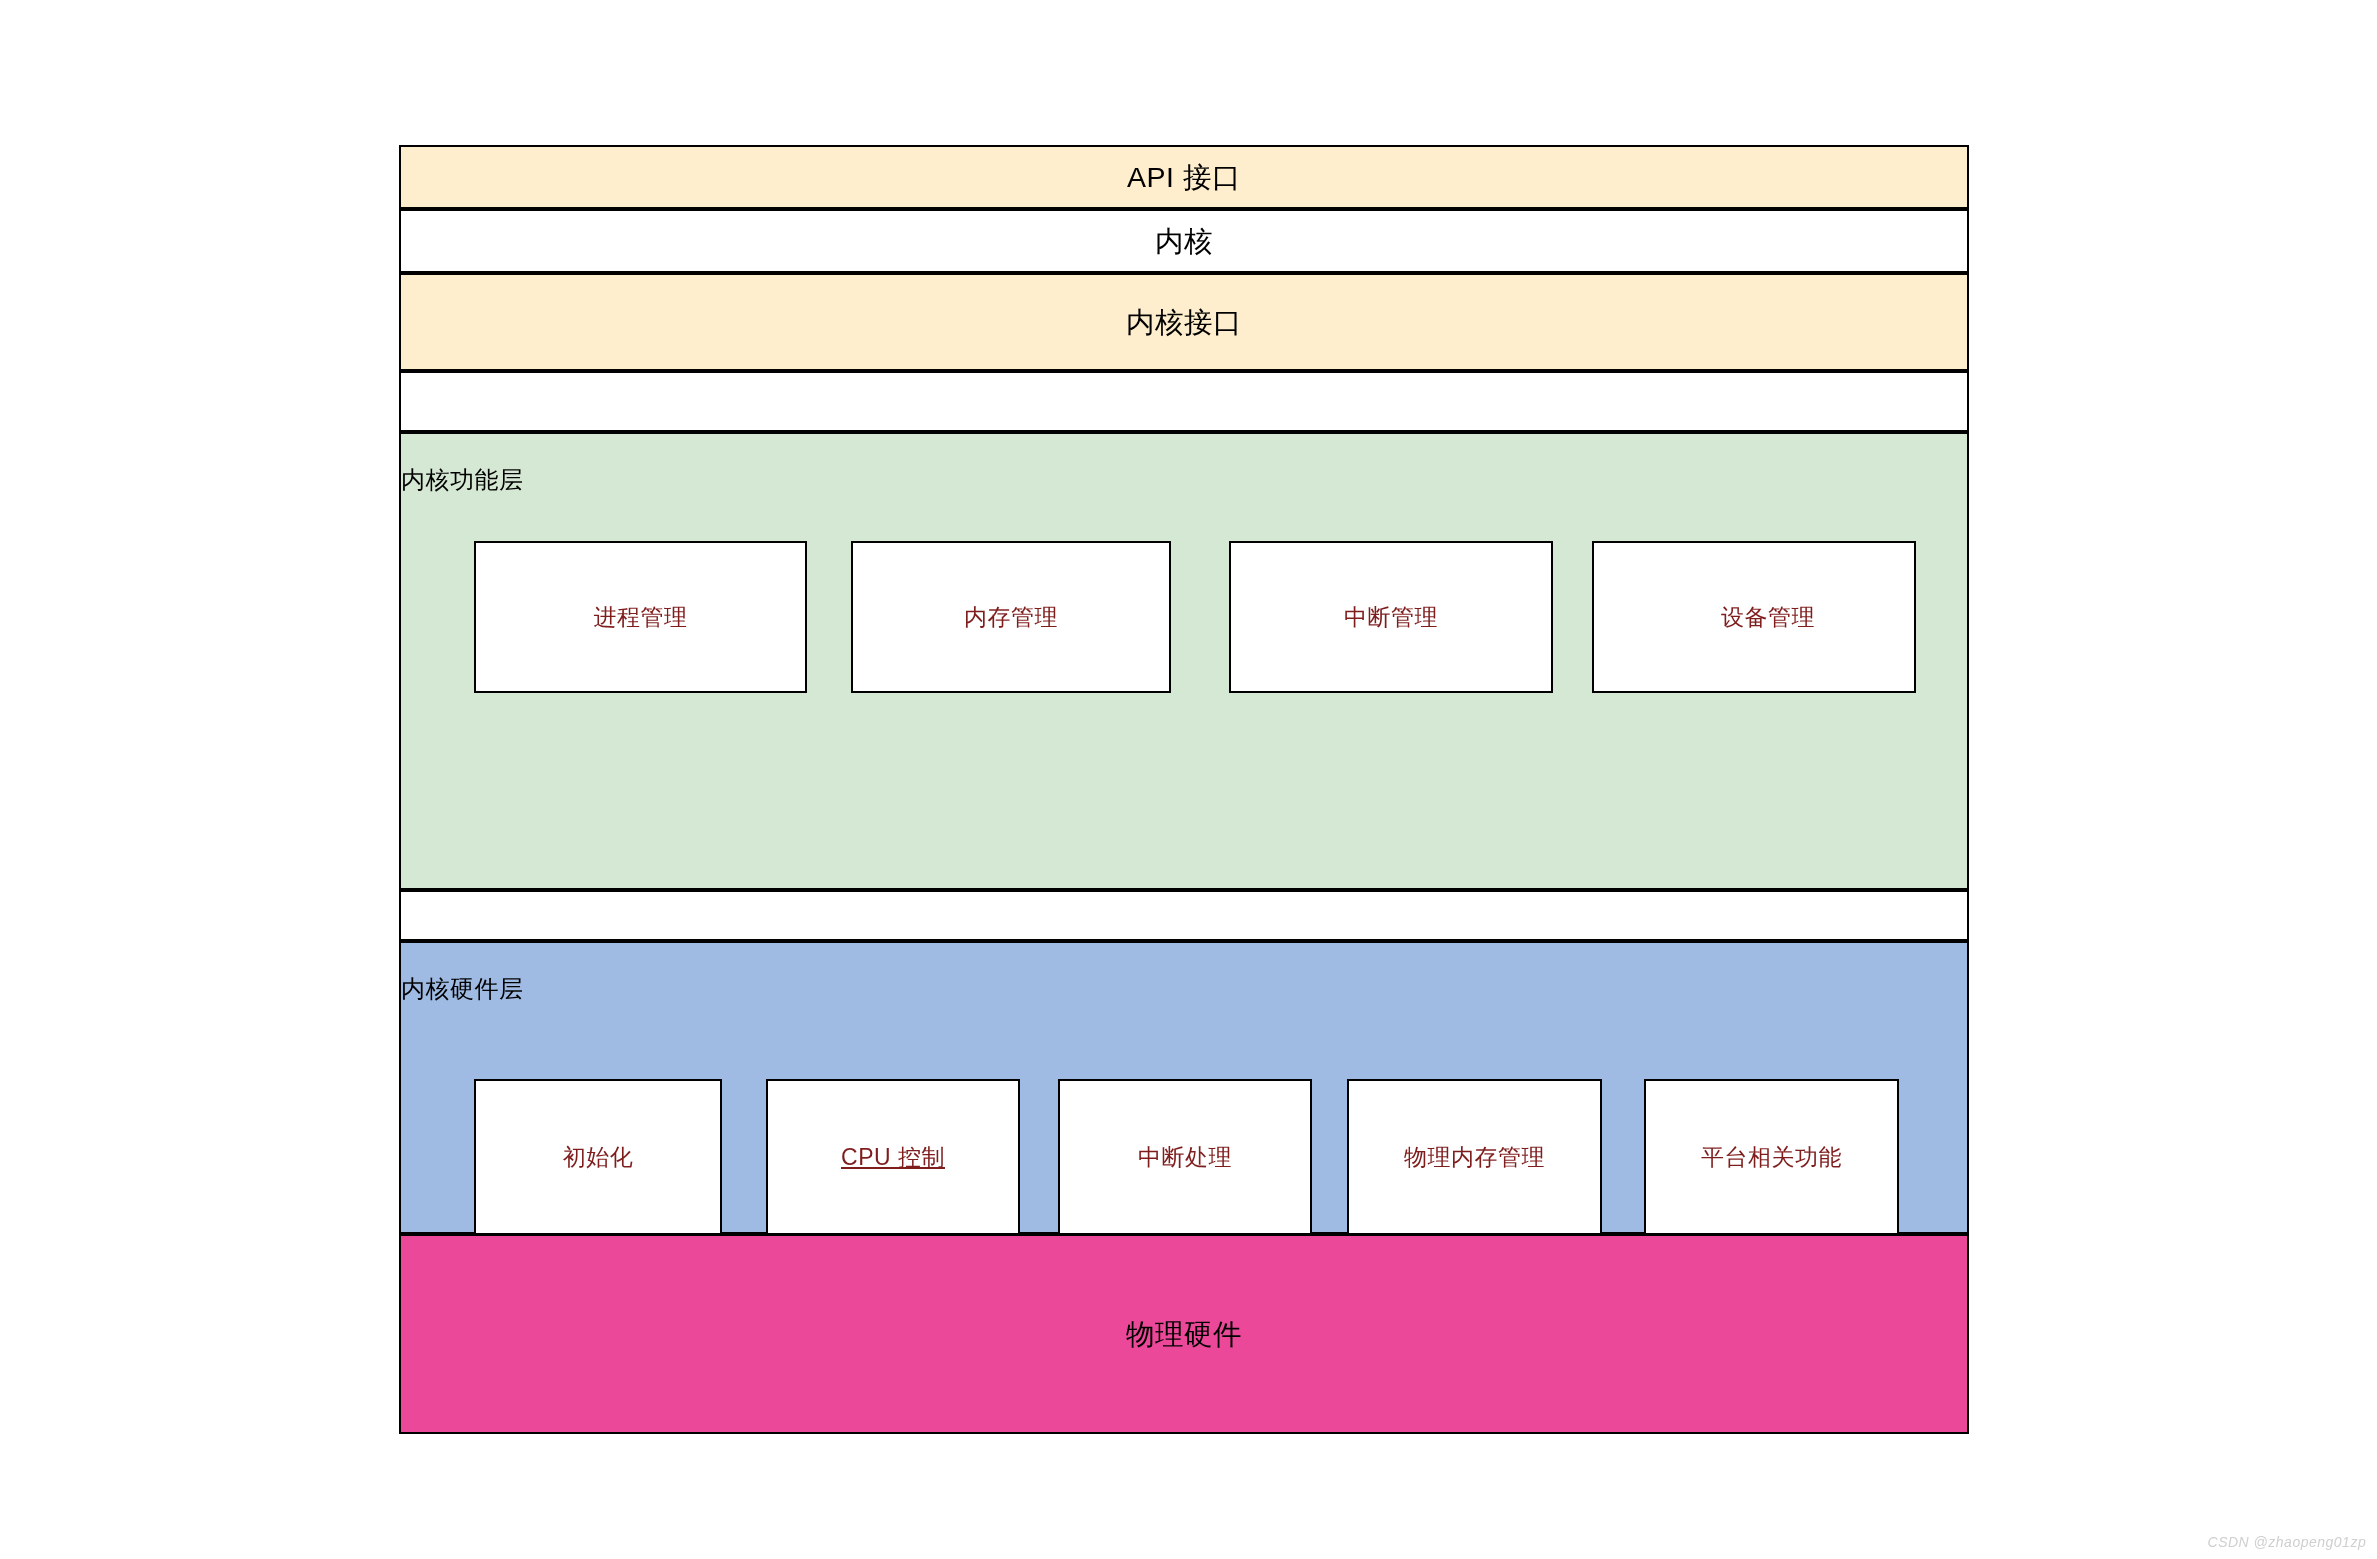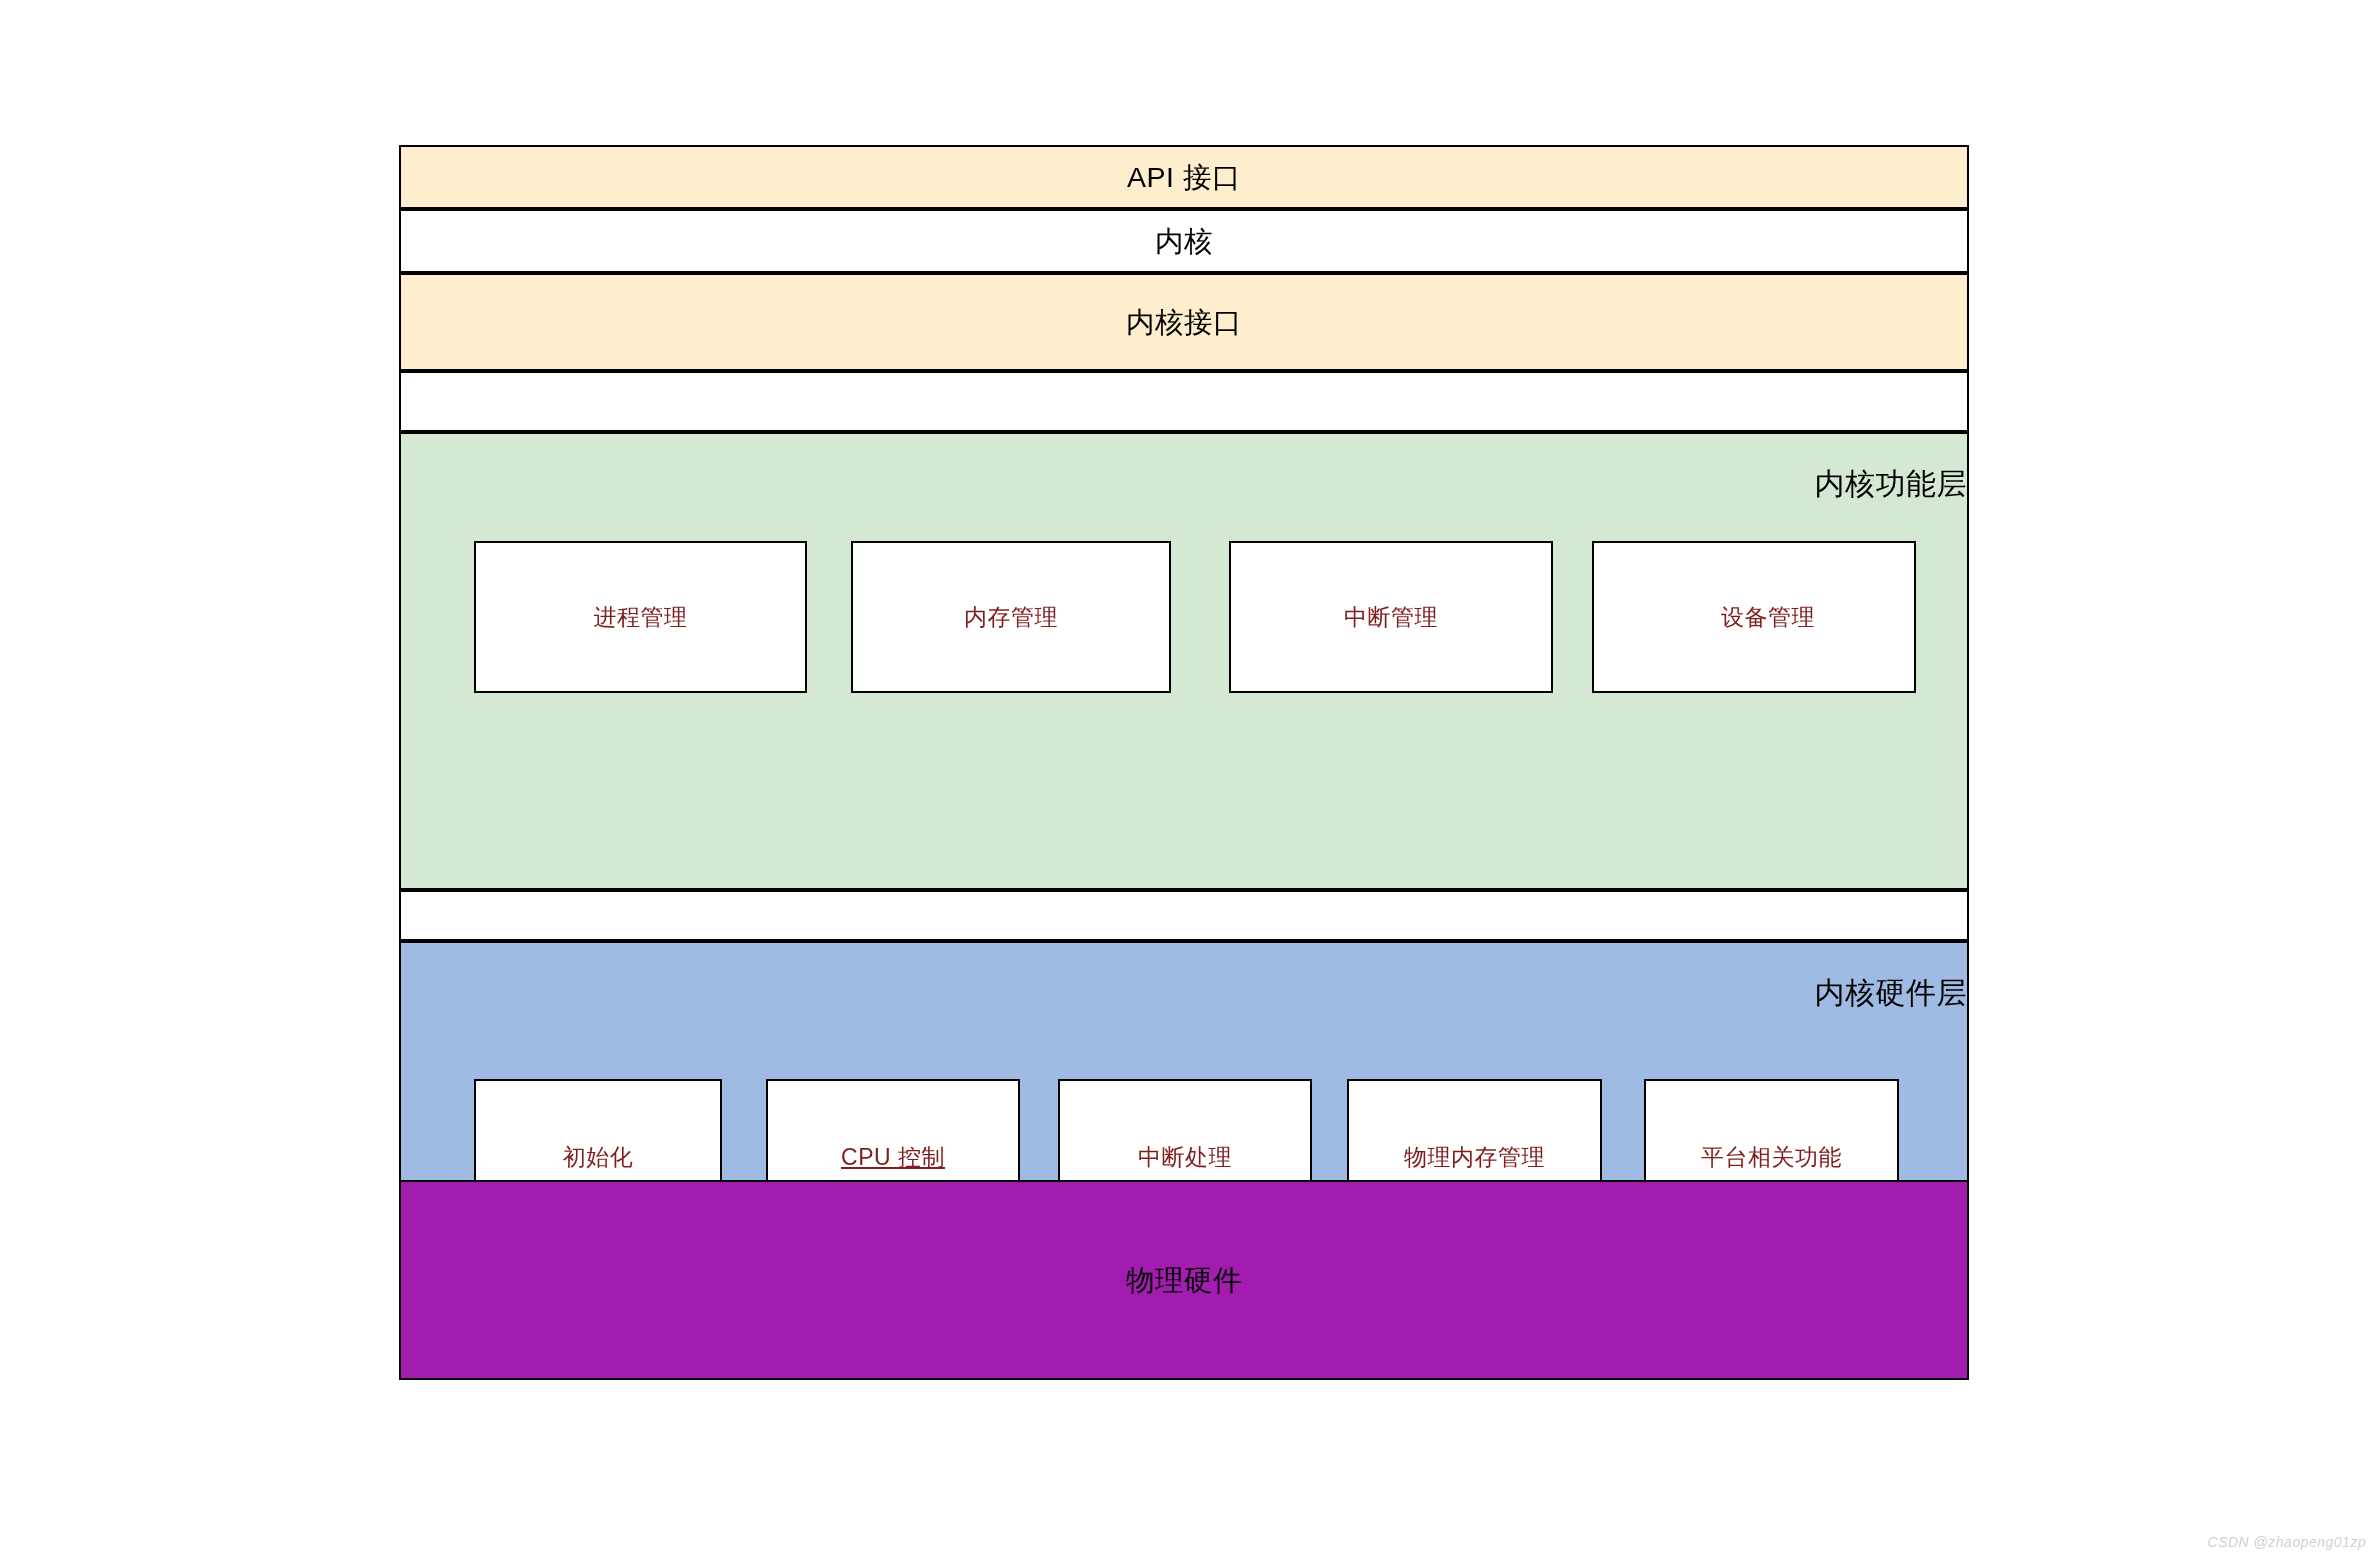--- a/index.html
+++ b/index.html
@@ -39,22 +39,22 @@
     justify-content:center;
   }
   .band.center-label > .band-label{
     position:static;
   }
   
   .layer-header{
     position:absolute;
     left:0;right:0;
     top:30px;
-    text-align:right;
-    font-size:30px;
+    text-align:left;
+    font-size:24px;
     color:#000000;
     white-space:nowrap;
     letter-spacing:0.5px;
   }
   .subbox{
     position:absolute;
     box-sizing:border-box;
     border:2.5px solid #000000;
     background:#ffffff;
     display:flex;
@@ -131,20 +131,20 @@
       <span>中断处理</span>
     </div>
     <div class="subbox" style="left:946px;top:136px;width:255px;height:156px;">
       <span>物理内存管理</span>
     </div>
     <div class="subbox" style="left:1243px;top:136px;width:255px;height:156px;">
       <span>平台相关功能</span>
     </div>
   </div>
 
-  <div class="band center-label" id="band-physical-hardware" style="top:1035px;height:200px;background:#a21caf;">
+  <div class="band center-label" id="band-physical-hardware" style="top:1089px;height:200px;background:#ec4899;">
     <span class="band-label">物理硬件</span>
   </div>
 
 </div>
 
 <div id="watermark">CSDN @zhaopeng01zp</div>
 
 
 </body></html>

